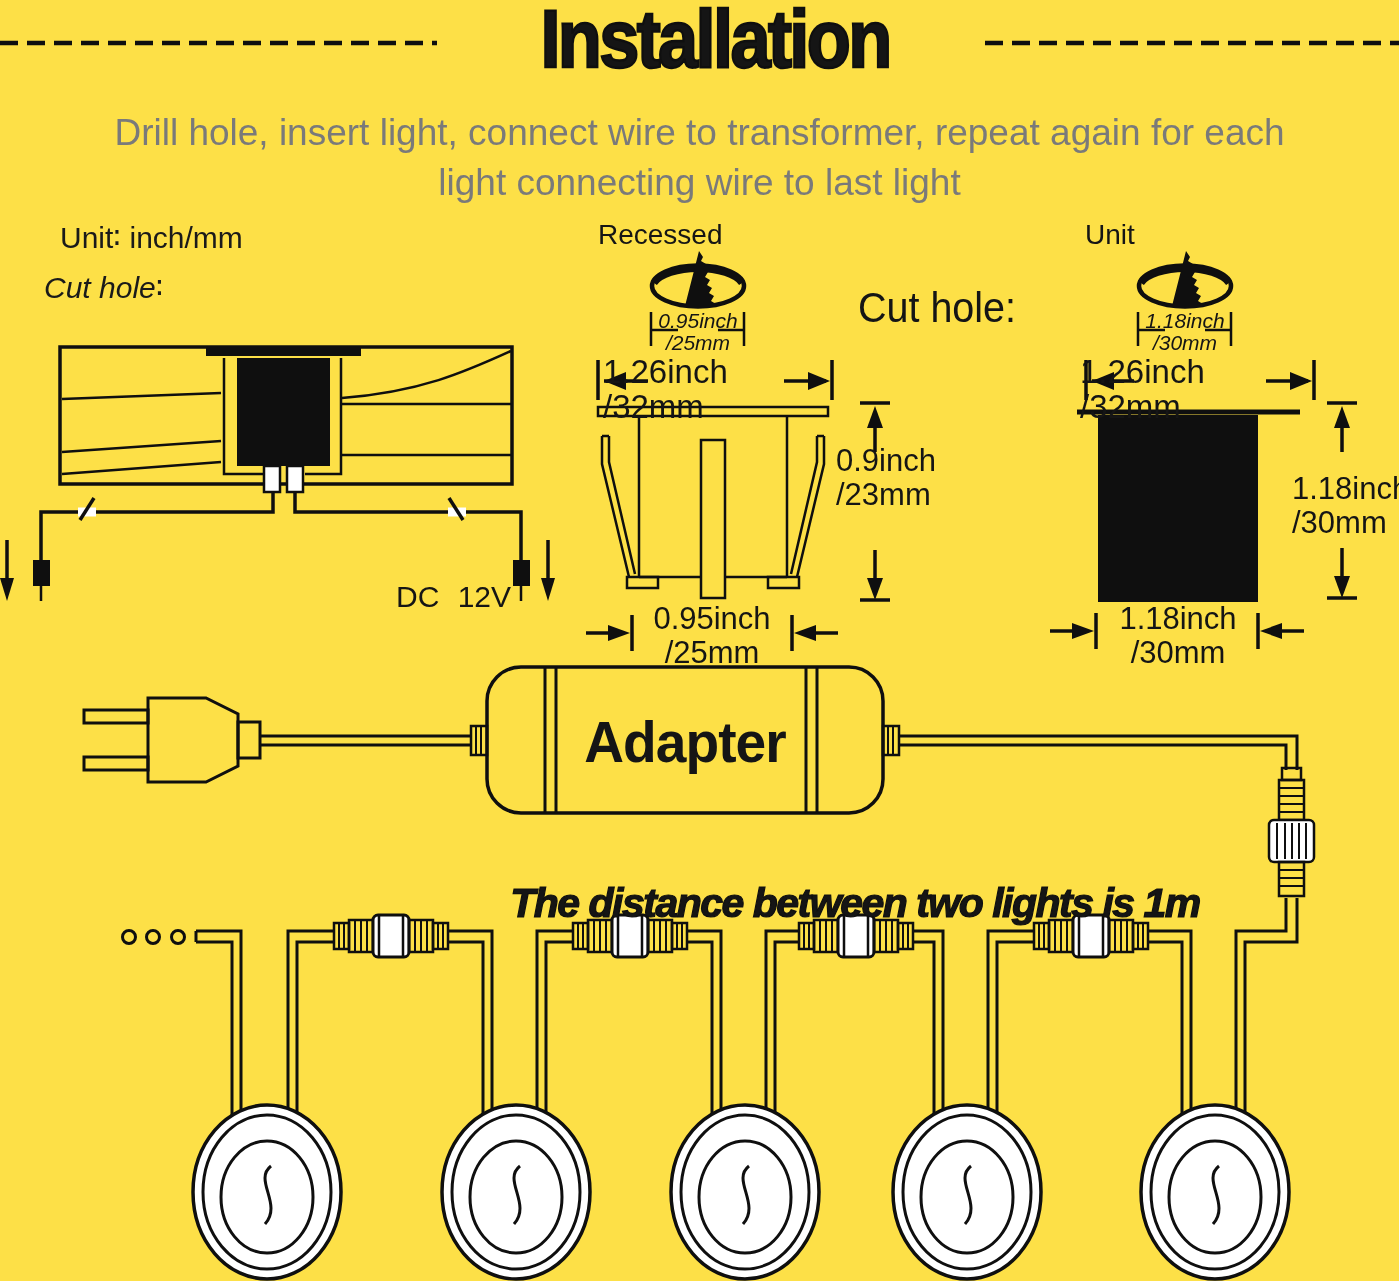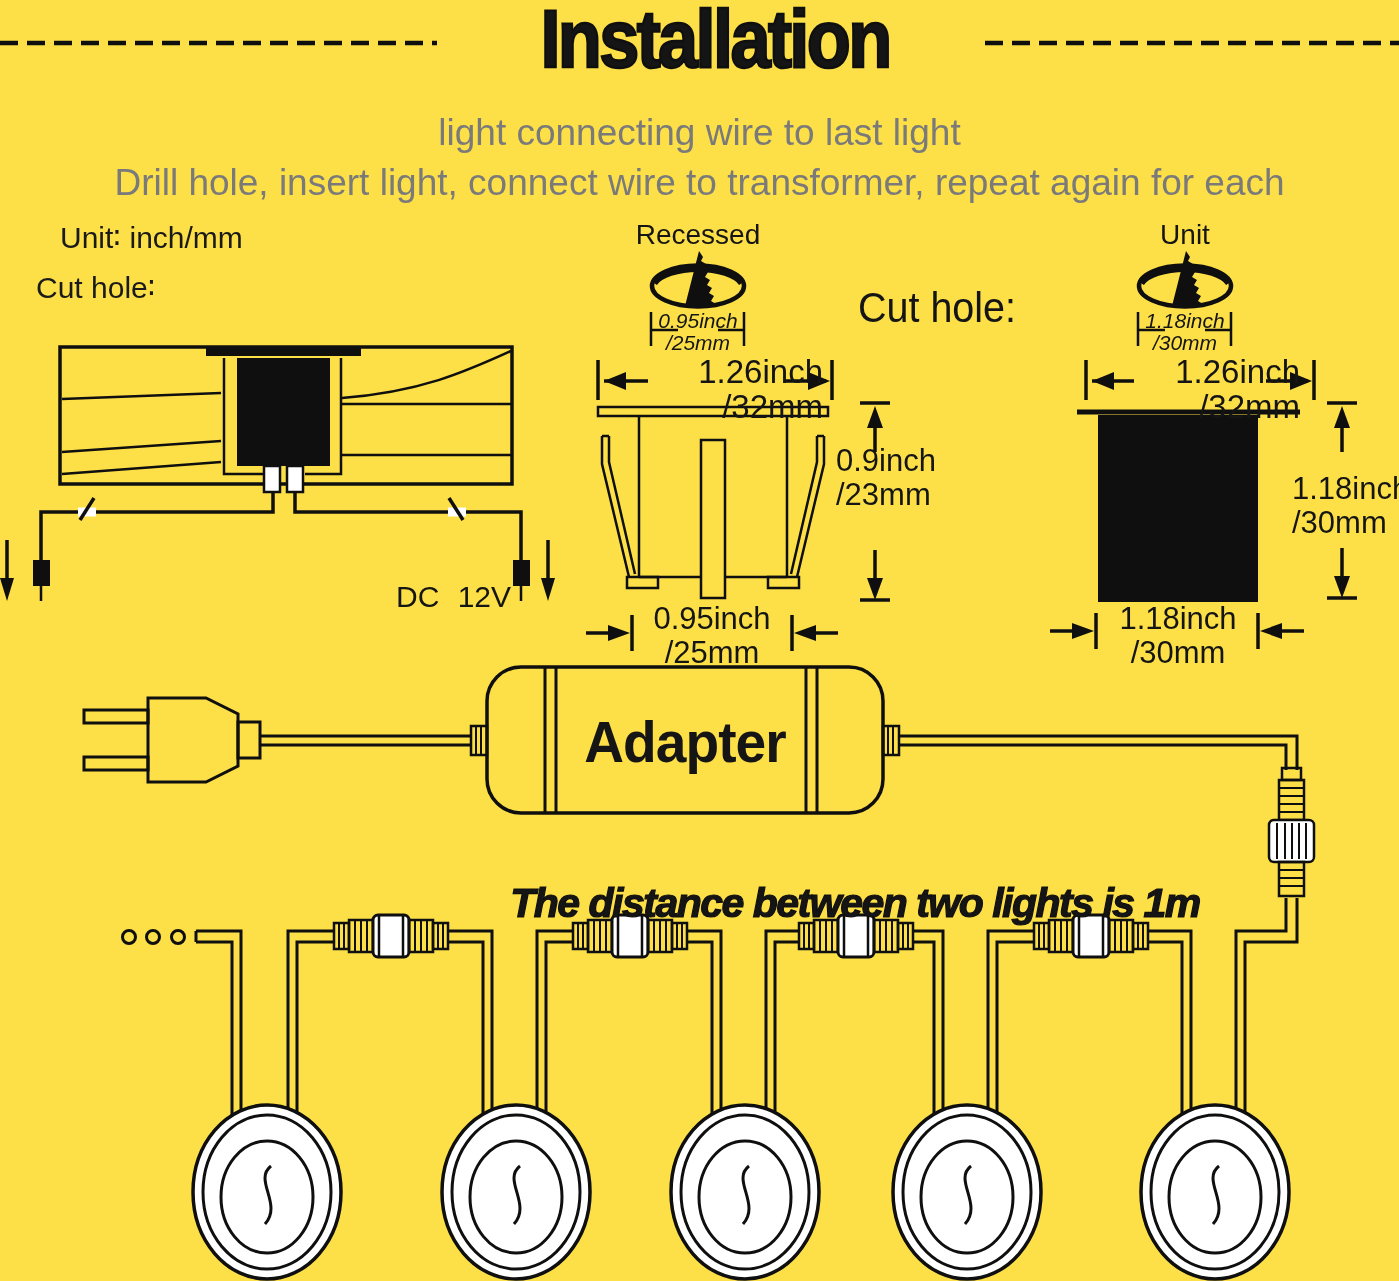--- a/index.html
+++ b/index.html
@@ -4,23 +4,23 @@
 <style>
   html,body{margin:0;padding:0;background:#fff;}
   #canvas{position:relative;width:1399px;height:1281px;background:#fde047;overflow:hidden;
           font-family:"Liberation Sans","DejaVu Sans",sans-serif;color:#151515;}
   #art{position:absolute;left:0;top:0;}
   .txt{position:absolute;white-space:nowrap;}
   .title{left:350px;top:-8px;width:730px;text-align:center;font-size:82px;font-weight:bold;
          letter-spacing:-3px;transform:scaleX(.88);-webkit-text-stroke:2.5px #0f0f0f;}
   .sub{left:0;top:108px;width:1399px;text-align:center;font-size:37px;line-height:50px;color:#7a7a7a;}
   .small-label{font-size:30px;font-weight:500;color:#1a1a1a;}
-  .sec-label{font-size:28px;text-align:center;width:200px;}
+  .sec-label{font-size:28px;width:200px;}
   .drill-dim{font-style:italic;font-size:21px;line-height:22px;text-align:center;width:160px;font-weight:500;}
-  .flange-dim{font-size:33px;line-height:35px;text-align:right;width:220px;}
+  .flange-dim{font-size:33px;line-height:35px;text-align:left;width:220px;}
   .side-dim{font-size:31px;line-height:34px;}
   .base-dim{font-size:31px;line-height:34px;text-align:center;width:220px;}
   .cut-big{font-size:42px;transform:scaleX(.94);transform-origin:left top;}
   .dc{font-size:30px;word-spacing:10px;}
   .adapter{left:505px;top:708px;width:360px;text-align:center;font-size:58px;font-weight:bold;
            transform:scaleX(.95);letter-spacing:-1px;}
   .distance{left:455px;top:840px;width:800px;text-align:center;font-size:41px;font-weight:bold;
             font-style:italic;letter-spacing:-1.5px;margin-top:40px;-webkit-text-stroke:1.2px #0f0f0f;}
 </style>
 </head>
@@ -241,26 +241,26 @@
       <use href="#decklight" x="436" y="1102"></use>
       <use href="#decklight" x="665" y="1102"></use>
       <use href="#decklight" x="887" y="1102"></use>
       <use href="#decklight" x="1135" y="1102"></use>
     </g>
   </svg>
 
   <div class="txt title">Installation</div>
 
   <div class="txt sub">
+    <div>Drill hole, insert light, connect wire to transformer, repeat again for each</div>
     <div>light connecting wire to last light</div>
-    <div>Drill hole, insert light, connect wire to transformer, repeat again for each</div>
   </div>
 
   <div class="txt small-label" style="left:60px;top:220px;">Unit∶  inch/mm</div>
-  <div class="txt small-label" style="left:36px;top:270px;">Cut hole∶</div>
+  <div class="txt small-label" style="left:44px;top:270px;font-style:italic;">Cut hole∶</div>
   <div class="txt dc" style="left:396px;top:580px;text-align:center;">DC 12V</div>
 
   <div class="txt sec-label" style="left:598px;top:219px;">Recessed</div>
   <div class="txt drill-dim" style="left:618px;top:310px;">
     <div>0.95inch</div>
     <div>/25mm</div>
   </div>
   <div class="txt flange-dim" style="left:603px;top:354px;">
     <div>1.26inch</div>
     <div>/32mm</div>

